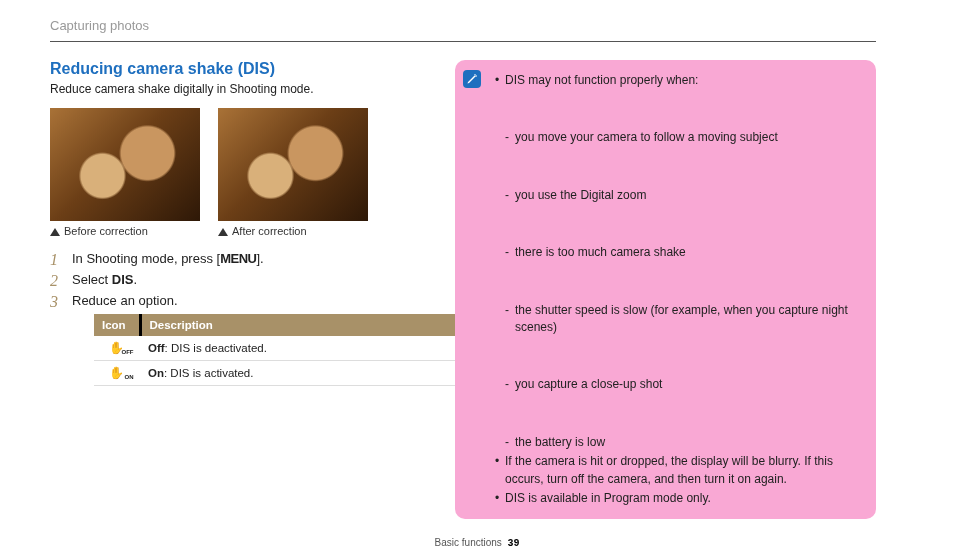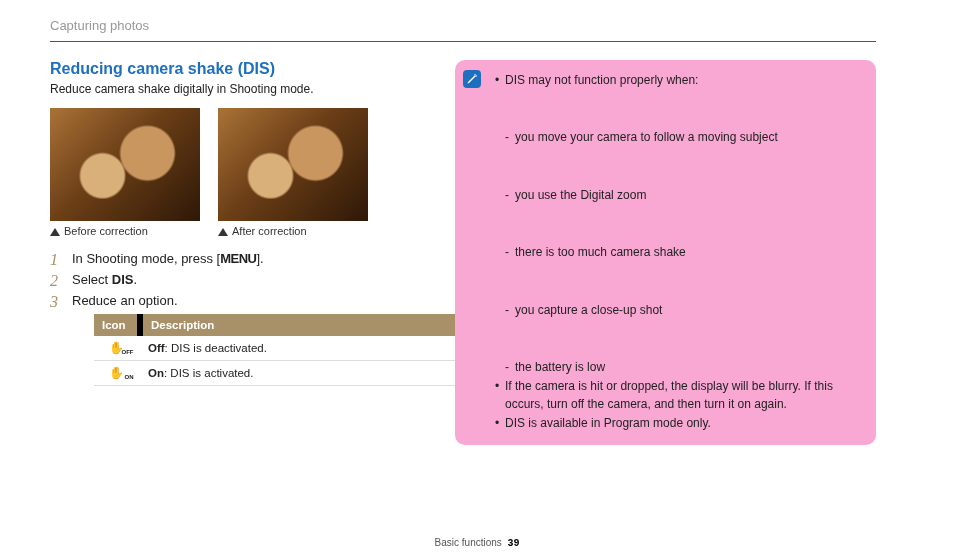--- a/index.html
+++ b/index.html
@@ -102,21 +102,21 @@
     font-size: 11.5px;
     margin-left: 22px;
     width: calc(100% - 22px);
   }
   table.opt th {
     background: #a89168;
     color: #fff;
     text-align: left;
     font-weight: 600;
     padding: 5px 8px;
-    border-right: 6px solid #000000;
+    border-right: 3px solid #000000;
   }
   table.opt th:last-child { border-right: none; }
   table.opt td {
     padding: 6px 8px;
     border-bottom: 1px solid #ddd;
     vertical-align: middle;
   }
   table.opt td.icon-cell {
     text-align: center;
     width: 46px;
@@ -256,20 +256,21 @@
               <path fill="#fff" d="M3 21l3-1L20 6l-2-2L4 18l-1 3zM18 2l4 4-2 2-4-4 2-2z"></path>
             </svg>
         </div>
         <ul>
           <li>
             <span>DIS may not function properly when:</span>
             <ul>
               <li>you move your camera to follow a moving subject</li>
               <li>you use the Digital zoom</li>
               <li>there is too much camera shake</li>
+              <li>the shutter speed is slow (for example, when you capture night scenes)</li>
               <li>you capture a close-up shot</li>
               <li>the battery is low</li>
             </ul>
           </li>
           <li>If the camera is hit or dropped, the display will be blurry. If this occurs, turn off the camera, and then turn it on again.</li>
           <li>DIS is available in Program mode only.</li>
         </ul>
       </div>
     </div>
   </div>

